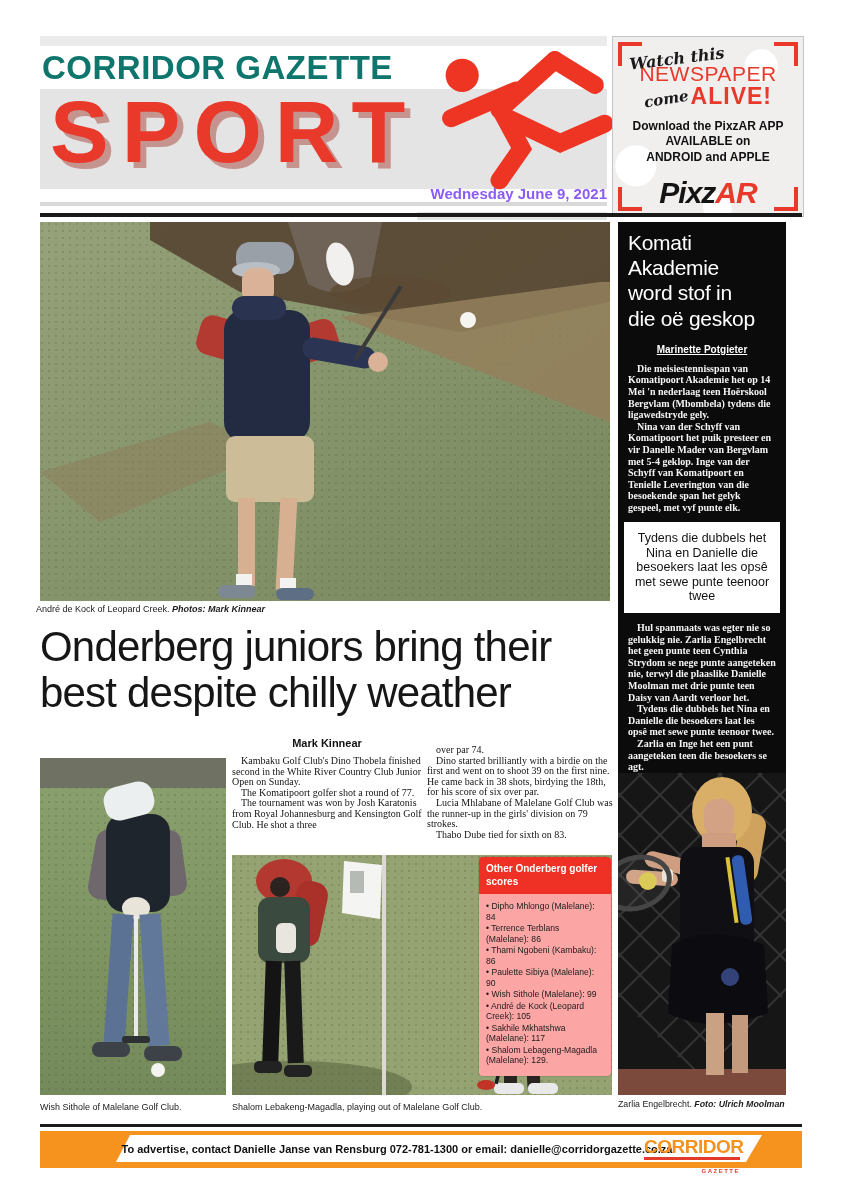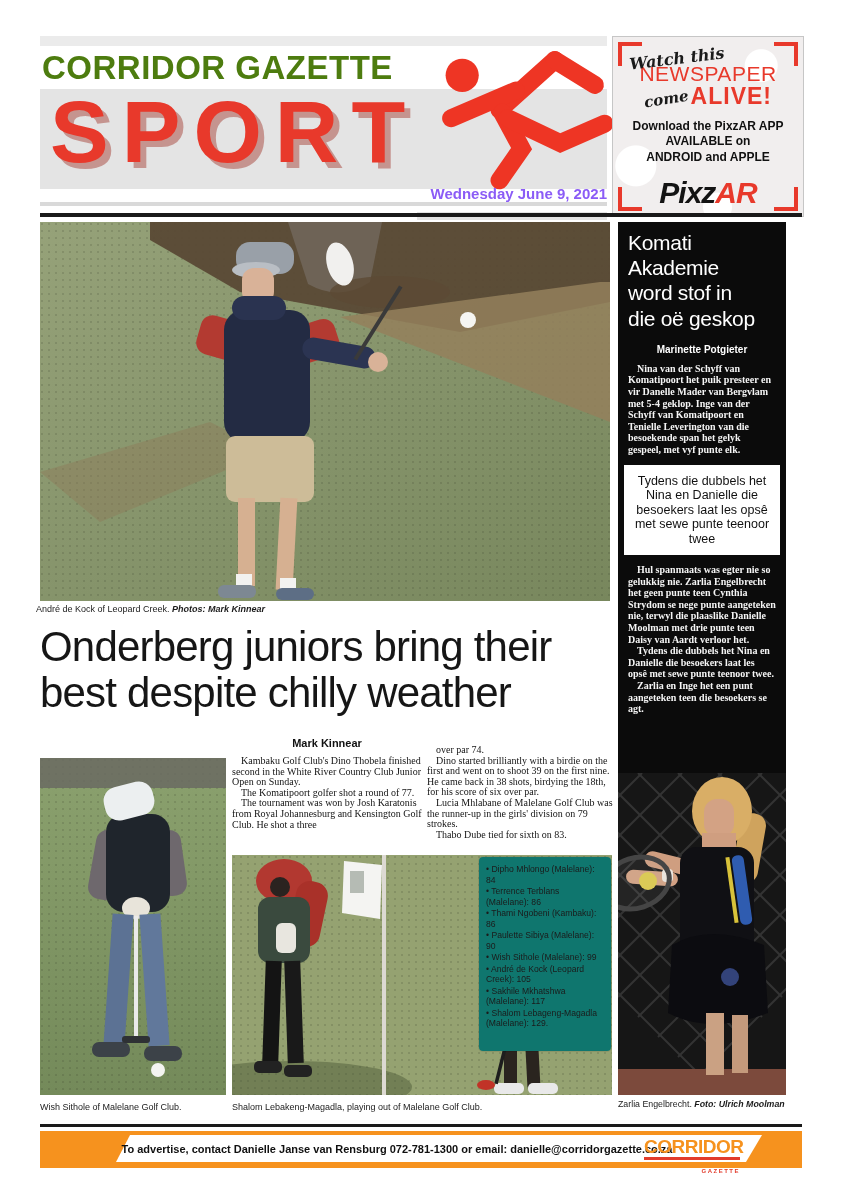--- a/index.html
+++ b/index.html
@@ -3,21 +3,21 @@
 <meta charset="utf-8">
 <style>
   html,body{margin:0;padding:0;background:#fff;}
   .page{position:relative;width:842px;height:1191px;background:#fff;overflow:hidden;
         font-family:"Liberation Sans",sans-serif;color:#111;}
   .abs{position:absolute;}
 
   
   .masthead{left:40px;top:36px;width:567px;height:170px;}
   .mh-strip{left:0;right:0;top:0;height:10px;background:#ebebeb;}
-  .mh-title{left:2px;top:13px;font-size:33px;font-weight:800;letter-spacing:.5px;color:#4d7c0f;}
+  .mh-title{left:2px;top:13px;font-size:33px;font-weight:800;letter-spacing:.5px;color:#0f766e;}
   .mh-band{left:0;right:0;top:53px;height:100px;background:#e4e4e4;}
   .mh-speed{right:0;top:118px;width:190px;height:26px;
             background:repeating-linear-gradient(#fff 0 5px,#e4e4e4 5px 13px);}
   .mh-sport{left:10px;top:44px;font-size:88px;line-height:104px;font-weight:800;
             letter-spacing:13px;color:#E8392B;text-shadow:6px 6px 0 rgba(160,50,40,.45);}
   .mh-runner{left:396px;top:2px;width:185px;height:152px;}
   .mh-date{right:0;top:149px;font-size:15px;font-weight:bold;color:#8b5cf6;}
   .mh-rule{left:0;right:0;top:166px;height:4px;background:#d9d9d9;}
 
   
@@ -67,28 +67,28 @@
   .bodycol{font-family:"Liberation Serif",serif;font-size:10px;line-height:10.6px;color:#141414;}
   .bodycol p{margin:0;text-indent:9px;}
   .col1{left:232px;top:756px;width:190px;}
   .col2{left:427px;top:745px;width:186px;}
 
   
   .scores-box{left:247px;top:2px;width:132px;border-radius:4px;overflow:hidden;z-index:6;
               box-shadow:0 0 0 1px rgba(0,0,0,.08);}
   .scores-head{background:#EE3124;color:#fff;font-size:10px;font-weight:800;
                padding:6px 7px;line-height:1.25;}
-  .scores-body{background:#0f766e;padding:7px 7px 21px;}
+  .scores-body{background:#fca5a5;padding:7px 7px 9px;}
   .scores-body div{font-size:8.6px;line-height:10.5px;color:#1b1b1b;margin-bottom:1px;}
 
   
   .side-col{left:618px;top:222px;width:168px;height:873px;background:#0b0b0b;
             display:flex;flex-direction:column;}
   .side-head{margin:8px 10px 0;color:#fff;font-size:21px;line-height:1.2;letter-spacing:-.3px;font-weight:400;}
-  .side-byline{margin-top:13px;text-align:center;color:#fff;font-size:10px;font-weight:bold;}
+  .side-byline{margin-top:13px;text-align:center;color:#fff;font-size:10px;font-weight:bold;text-decoration:underline;}
   .side-body{margin-top:8px;overflow:hidden;}
   .side-body p{margin:0 10px;font-family:"Liberation Serif",serif;font-weight:bold;
                font-size:10px;line-height:11.6px;color:#f5f5f5;text-indent:9px;}
   .pull-quote{background:#fff;margin:9px 6px;padding:9px 6px;text-align:center;
               font-size:12.5px;line-height:1.16;color:#111;}
   .photo-tennis{position:relative;margin-top:auto;height:322px;overflow:hidden;flex-shrink:0;}
 
   
   .footer{left:40px;top:1131px;width:762px;height:37px;background:#F6921E;}
   .ft-white{position:absolute;left:76px;right:0;top:4px;bottom:6px;background:#fff;
@@ -269,20 +269,21 @@
         <rect x="268" y="136" width="46" height="42" rx="10" fill="#c6b693"></rect>
         <rect x="272" y="176" width="13" height="56" fill="#2a241f"></rect>
         <rect x="294" y="176" width="13" height="56" fill="#2a241f" transform="rotate(-3 300 204)"></rect>
         <rect x="262" y="228" width="30" height="11" rx="5" fill="#e9e9e9"></rect>
         <rect x="296" y="228" width="30" height="11" rx="5" fill="#e9e9e9"></rect>
         <rect x="272" y="150" width="3.5" height="80" fill="#1d1d1d" transform="rotate(14 274 190)"></rect>
         <ellipse cx="254" cy="230" rx="9" ry="5" fill="#c13327"></ellipse>
       </g>
     </svg>
     <div class="abs scores-box">
+      <div class="scores-head">Other Onderberg golfer scores</div>
       <div class="scores-body">
         <div>• Dipho Mhlongo (Malelane): 84</div>
         <div>• Terrence Terblans (Malelane): 86</div>
         <div>• Thami Ngobeni (Kambaku): 86</div>
         <div>• Paulette Sibiya (Malelane): 90</div>
         <div>• Wish Sithole (Malelane): 99</div>
         <div>• André de Kock (Leopard Creek): 105</div>
         <div>• Sakhile Mkhatshwa (Malelane): 117</div>
         <div>• Shalom Lebageng-Magadla (Malelane): 129.</div>
       </div>
@@ -290,20 +291,21 @@
   </div>
 
   <div class="abs side-col">
     <div class="side-head">
       <div>Komati Akademie</div>
       <div>word stof in</div>
       <div>die oë geskop</div>
     </div>
     <div class="side-byline">Marinette Potgieter</div>
     <div class="side-body">
+      <p>Die meisiestennisspan van Komatipoort Akademie het op 14 Mei 'n nederlaag teen Hoërskool Bergvlam (Mbombela) tydens die ligawedstryde gely.</p>
       <p>Nina van der Schyff van Komatipoort het puik presteer en vir Danelle Mader van Bergvlam met 5-4 geklop. Inge van der Schyff van Komatipoort en Tenielle Leverington van die besoekende span het gelyk gespeel, met vyf punte elk.</p>
       <div class="pull-quote">Tydens die dubbels het Nina en Danielle die besoekers laat les opsê met sewe punte teenoor twee</div>
       <p>Hul spanmaats was egter nie so gelukkig nie. Zarlia Engelbrecht het geen punte teen Cynthia Strydom se nege punte aangeteken nie, terwyl die plaaslike Danielle Moolman met drie punte teen Daisy van Aardt verloor het.</p>
       <p>Tydens die dubbels het Nina en Danielle die besoekers laat les opsê met sewe punte teenoor twee.</p>
       <p>Zarlia en Inge het een punt aangeteken teen die besoekers se agt.</p>
     </div>
     <div class="photo-tennis">
       <svg width="184" height="322" viewBox="0 0 184 322">
         <rect width="184" height="322" fill="#161616"></rect>
         <g opacity=".35" stroke="#6a6a6a" stroke-width="2">

